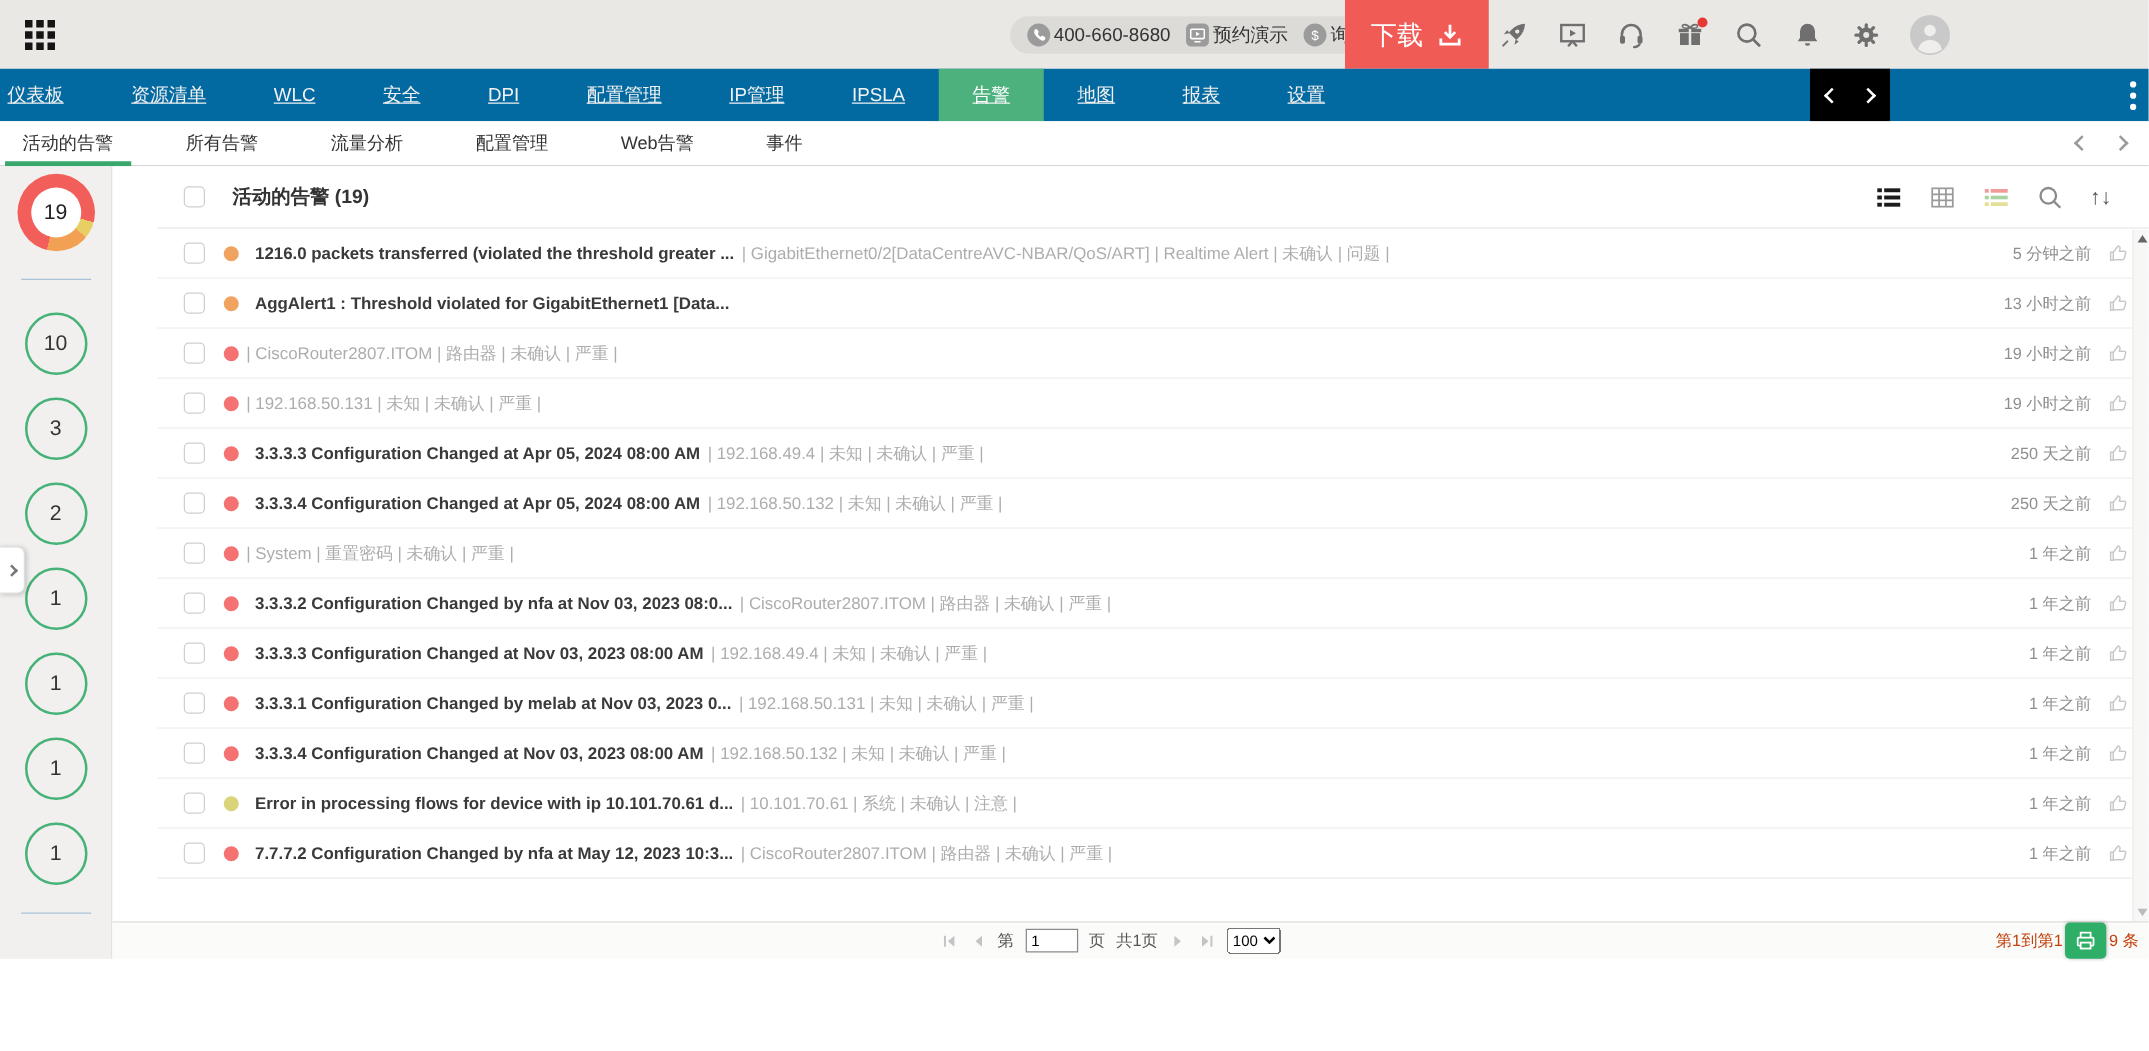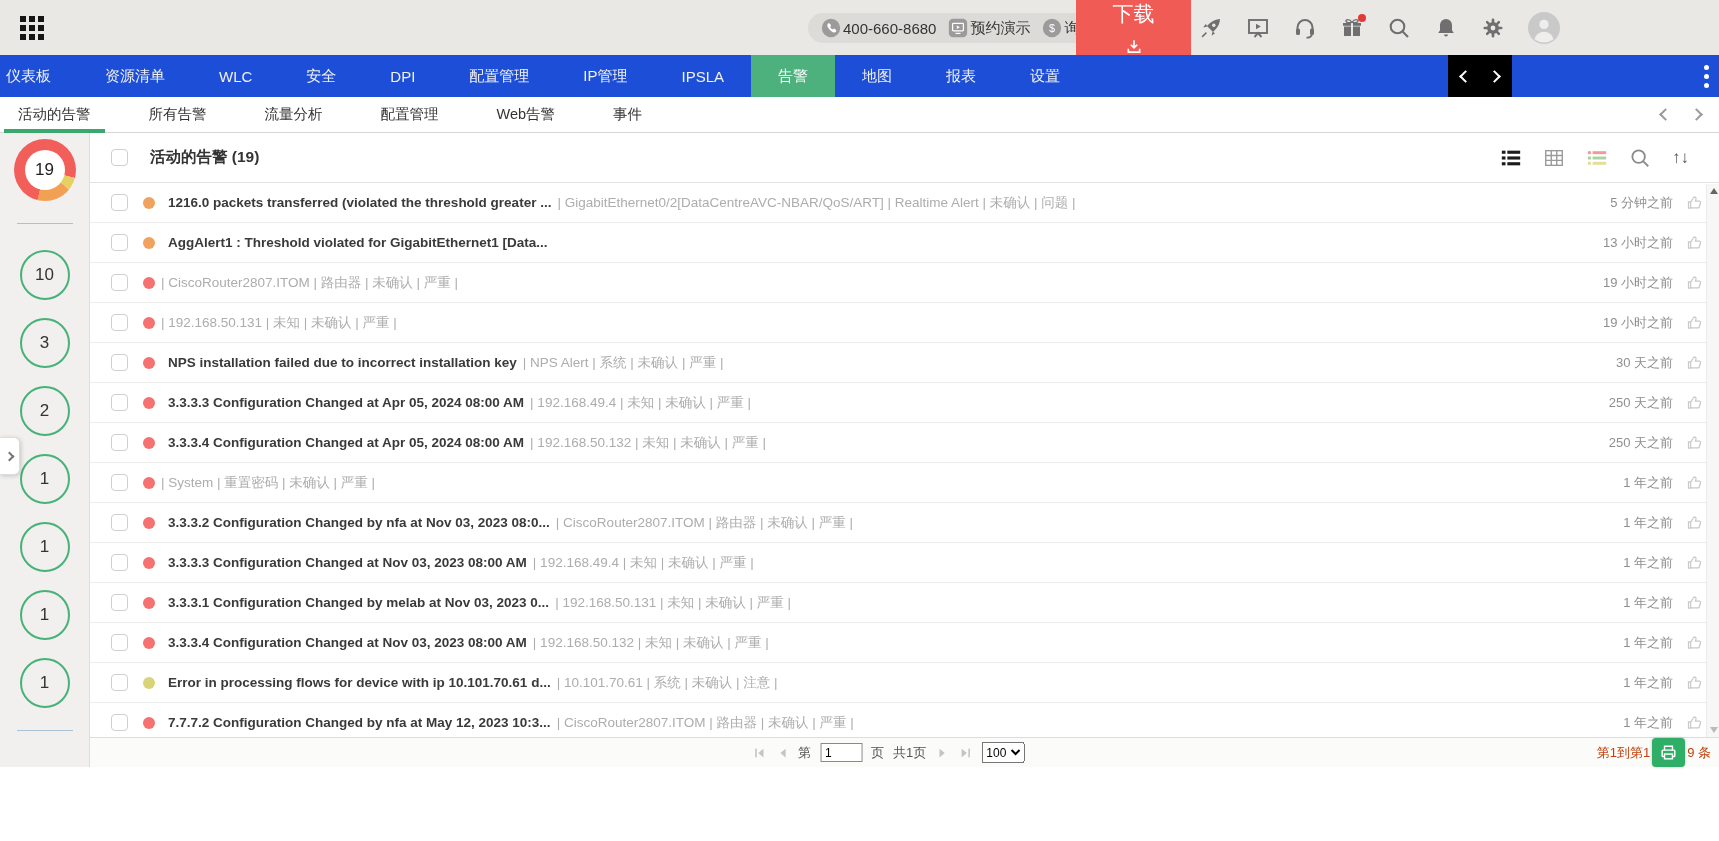--- a/index.html
+++ b/index.html
@@ -8,30 +8,30 @@
 
   
   .topbar { position:relative; height:55px; background:#eae8e5; display:flex; align-items:center; }
   .apps-icon { width:24px; height:24px; margin-left:20px; display:grid; grid-template-columns:repeat(3,6px); grid-template-rows:repeat(3,6px); gap:3px; cursor:pointer; }
   .apps-icon i { background:#151515; display:block; }
   .logo { font-family:"DejaVu Serif",serif; font-size:27px; color:#3c3c3c; margin-left:20px; letter-spacing:.5px; }
   .contact-pill { position:absolute; left:808px; top:13px; height:30px; background:#dcdbd8; border-radius:15px; display:flex; align-items:center; padding:0 13px; font-size:15px; color:#333; }
   .contact-pill .seg { display:flex; align-items:center; gap:2px; margin-right:12px; cursor:pointer; }
   .contact-pill .seg:last-child { margin-right:0; }
   .pill-ic { width:20px; height:20px; flex:0 0 20px; }
-  .download-btn { position:absolute; left:1076px; top:0; width:115px; height:55px; background:#f15b55; color:#fff; display:flex; align-items:center; justify-content:center; gap:10px; font-size:21px; cursor:pointer; border:none;flex-direction:column; }
+  .download-btn { position:absolute; left:1076px; top:0; width:115px; height:55px; background:#f15b55; color:#fff; display:flex; align-items:center; justify-content:center; gap:10px; font-size:21px; cursor:pointer; border:none; }
   .top-icons { position:absolute; left:1199px; top:0; height:55px; display:flex; align-items:center; gap:23px; }
   .tico { width:24px; height:24px; position:relative; cursor:pointer; }
   .tico svg { width:24px; height:24px; display:block; }
   .gift-dot { position:absolute; right:-2px; top:-2px; width:8px; height:8px; border-radius:50%; background:#e53935; }
   .avatar { width:32px; height:32px; }
   .avatar svg { width:32px; height:32px; }
 
   
-  .nav { position:relative; height:42px; background:#1d4ed8; display:flex; align-items:center; color:#f2f2f2; font-size:15px; }
+  .nav { position:relative; height:42px; background:#0369a1; display:flex; align-items:center; color:#f2f2f2; font-size:15px;text-decoration:underline; }
   .nav-item { height:42px; display:flex; align-items:center; padding:0 27px; cursor:pointer; white-space:nowrap; }
   .nav-item:first-child { padding-left:6px; }
   .nav-item.active { background:#4cb17c; color:#fff; }
   .nav-arrows { position:absolute; left:1448px; top:0; width:64px; height:42px; background:#000; display:flex; align-items:center; justify-content:center; gap:20px; }
   .chev { width:9px; height:9px; border-left:2px solid #fff; border-bottom:2px solid #fff; display:inline-block; cursor:pointer; }
   .chev.left { transform:rotate(45deg); }
   .chev.right { transform:rotate(225deg); }
   .nav-dots { position:absolute; right:10px; top:0; height:42px; display:flex; flex-direction:column; justify-content:center; gap:4px; cursor:pointer; }
   .nav-dots i { width:5px; height:5px; border-radius:50%; background:#fff; display:block; }
 
@@ -47,21 +47,21 @@
   .content { display:flex; height:634px; }
   .sidebar { position:relative; width:90px; background:#f1f0ee; border-right:1px solid #ddd; display:flex; flex-direction:column; align-items:center; padding-top:6px; flex:0 0 90px; }
   .donut { position:relative; width:62px; height:62px; border-radius:50%; cursor:pointer; }
   .donut-hole { position:absolute; inset:11px; border-radius:50%; background:#fff; display:flex; align-items:center; justify-content:center; font-size:17px; color:#222; }
   .side-divider { width:56px; height:1px; background:#a9c2d8; margin:22px 0 26px; }
   .side-divider.bottom { margin:4px 0 0; }
   .badge { width:50px; height:50px; border-radius:50%; border:2px solid #46b277; display:flex; align-items:center; justify-content:center; font-size:17px; color:#333; margin-bottom:18px; cursor:pointer; background:transparent; }
   .expand-handle { position:absolute; left:0; top:304px; width:20px; height:38px; background:#fff; border:1px solid #ddd; border-left:none; border-radius:0 6px 6px 0; box-shadow:1px 1px 4px rgba(0,0,0,.18); display:flex; align-items:center; justify-content:center; cursor:pointer; }
   .expand-handle .chev { width:7px; height:7px; border-color:#777; }
 
-  .list { flex:1; position:relative; background:#fff; }
+  .list { flex:1; position:relative; background:#fff;padding-left:36px; }
   .list-header { height:50px; display:flex; align-items:center; border-bottom:1px solid #e3e3e3; }
   .checkbox { width:17px; height:17px; border:1px solid #cfcfcf; border-radius:4px; background:#fff; cursor:pointer; flex:0 0 17px; }
   .list-header .checkbox { margin-left:21px; }
   .list-title { margin-left:22px; font-size:15.5px; font-weight:700; color:#333; }
   .header-tools { margin-left:auto; display:flex; align-items:center; gap:21px; margin-right:30px; }
   .htool { width:22px; height:22px; cursor:pointer; }
   .htool svg { width:22px; height:22px; display:block; }
   .sort-glyph { font-size:17px; color:#555; cursor:pointer; line-height:22px; }
 
   .rows { }
@@ -378,35 +378,20 @@
         <svg viewBox="0 0 24 24" fill="none" stroke="#c9c9c9" stroke-width="1.7">
                   <path d="M3.5 11h3v9h-3z"></path>
                   <path d="M6.5 19.5h10.4c1 0 1.8-.6 2-1.5l1.6-6c.3-1-.4-2-1.5-2H13.5l.6-3.4C14.3 5 13.2 4 11.8 4L6.5 11.3"></path>
                 </svg>
       </span>
     </span>
   </div>
           <div class="row">
     <div class="checkbox" role="checkbox"></div>
     <span class="sev-dot" style="background: rgb(244, 114, 114);"></span>
-    <span class="row-title">NPS installation failed due to incorrect installation key</span>
-    <span class="row-meta">| NPS Alert | 系统 | 未确认 | 严重 |</span>
-    <span class="row-right">
-      <span class="row-time">30 天之前</span>
-      <span class="thumb">
-        <svg viewBox="0 0 24 24" fill="none" stroke="#c9c9c9" stroke-width="1.7">
-                  <path d="M3.5 11h3v9h-3z"></path>
-                  <path d="M6.5 19.5h10.4c1 0 1.8-.6 2-1.5l1.6-6c.3-1-.4-2-1.5-2H13.5l.6-3.4C14.3 5 13.2 4 11.8 4L6.5 11.3"></path>
-                </svg>
-      </span>
-    </span>
-  </div>
-          <div class="row">
-    <div class="checkbox" role="checkbox"></div>
-    <span class="sev-dot" style="background: rgb(244, 114, 114);"></span>
     <span class="row-title">3.3.3.3 Configuration Changed at Apr 05, 2024 08:00 AM</span>
     <span class="row-meta">| 192.168.49.4 | 未知 | 未确认 | 严重 |</span>
     <span class="row-right">
       <span class="row-time">250 天之前</span>
       <span class="thumb">
         <svg viewBox="0 0 24 24" fill="none" stroke="#c9c9c9" stroke-width="1.7">
                   <path d="M3.5 11h3v9h-3z"></path>
                   <path d="M6.5 19.5h10.4c1 0 1.8-.6 2-1.5l1.6-6c.3-1-.4-2-1.5-2H13.5l.6-3.4C14.3 5 13.2 4 11.8 4L6.5 11.3"></path>
                 </svg>
       </span>

